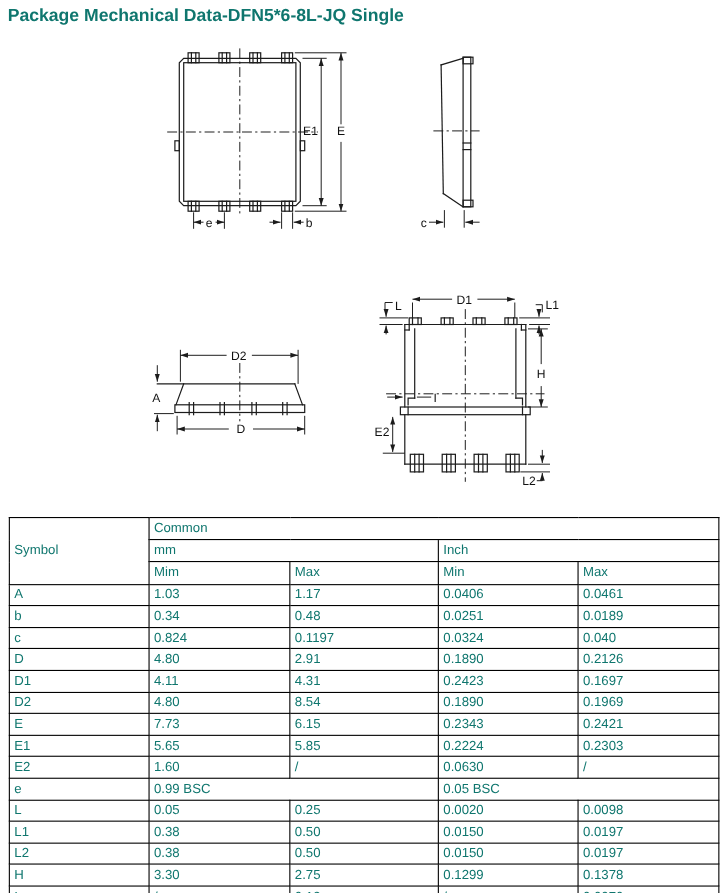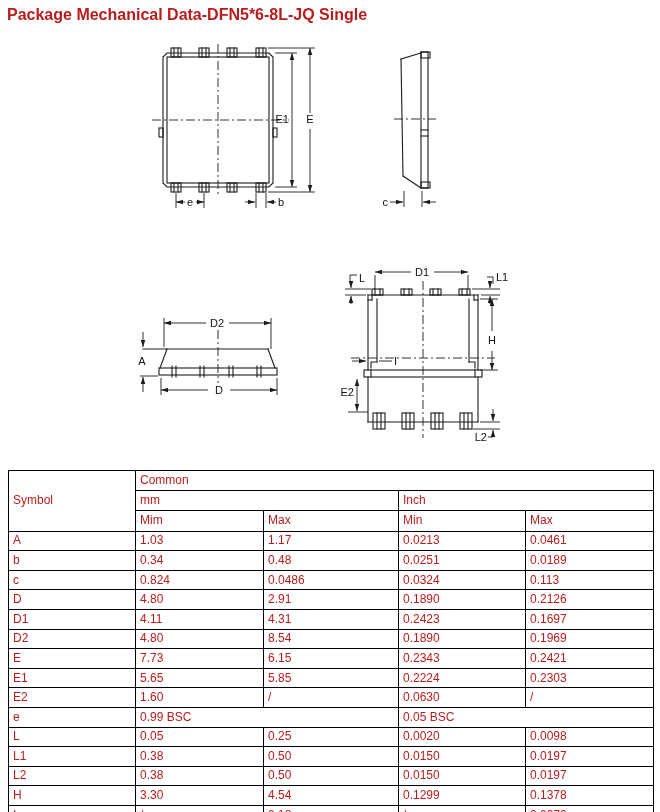--- a/index.html
+++ b/index.html
@@ -1,17 +1,17 @@
 <!DOCTYPE html>
 <html><head>
 <meta charset="utf-8">
 <style>
   html,body{margin:0;padding:0;background:#fff;}
   .page{position:relative;width:660px;height:812px;background:#fff;overflow:hidden;
-        font-family:"Liberation Sans",sans-serif;color:#b91c1c;}
+        font-family:"Liberation Sans",sans-serif;color:#0f766e;}
   .title{position:absolute;left:7px;top:6px;font-size:16px;font-weight:bold;
          letter-spacing:0px;white-space:nowrap;}
   svg.drawings{position:absolute;left:0;top:0;}
   svg .ol{stroke:#1c1c1c;stroke-width:1.1;fill:none;stroke-linecap:square;}
   svg .thin{stroke:#1c1c1c;stroke-width:0.9;fill:none;}
   svg .cl{stroke:#1c1c1c;stroke-width:0.9;fill:none;stroke-dasharray:9 3 2 3;}
   svg .lbl{font-family:"Liberation Sans",sans-serif;font-size:11px;fill:#111;stroke:none;}
   table.dims{position:absolute;left:8px;top:470px;width:645px;border-collapse:collapse;
              table-layout:fixed;font-size:12px;}
   table.dims td{border:1px solid #000;padding:0 2px 0 4px;height:18.6px;line-height:13px;
@@ -264,36 +264,36 @@
         <td>Mim</td>
         <td>Max</td>
         <td>Min</td>
         <td>Max</td>
       </tr>
 
       <tr>
         <td>A</td>
         <td>1.03</td>
         <td>1.17</td>
-        <td>0.0213</td>
+        <td>0.0406</td>
         <td>0.0461</td>
       </tr>
       <tr>
         <td>b</td>
         <td>0.34</td>
         <td>0.48</td>
         <td>0.0251</td>
         <td>0.0189</td>
       </tr>
       <tr>
         <td>c</td>
         <td>0.824</td>
-        <td>0.0486</td>
+        <td>0.1197</td>
         <td>0.0324</td>
-        <td>0.113</td>
+        <td>0.040</td>
       </tr>
       <tr>
         <td>D</td>
         <td>4.80</td>
         <td>2.91</td>
         <td>0.1890</td>
         <td>0.2126</td>
       </tr>
       <tr>
         <td>D1</td>
@@ -352,21 +352,21 @@
       <tr>
         <td>L2</td>
         <td>0.38</td>
         <td>0.50</td>
         <td>0.0150</td>
         <td>0.0197</td>
       </tr>
       <tr>
         <td>H</td>
         <td>3.30</td>
-        <td>4.54</td>
+        <td>2.75</td>
         <td>0.1299</td>
         <td>0.1378</td>
       </tr>
       <tr>
         <td>I</td>
         <td>/</td>
         <td>0.18</td>
         <td>/</td>
         <td>0.0070</td>
       </tr>

